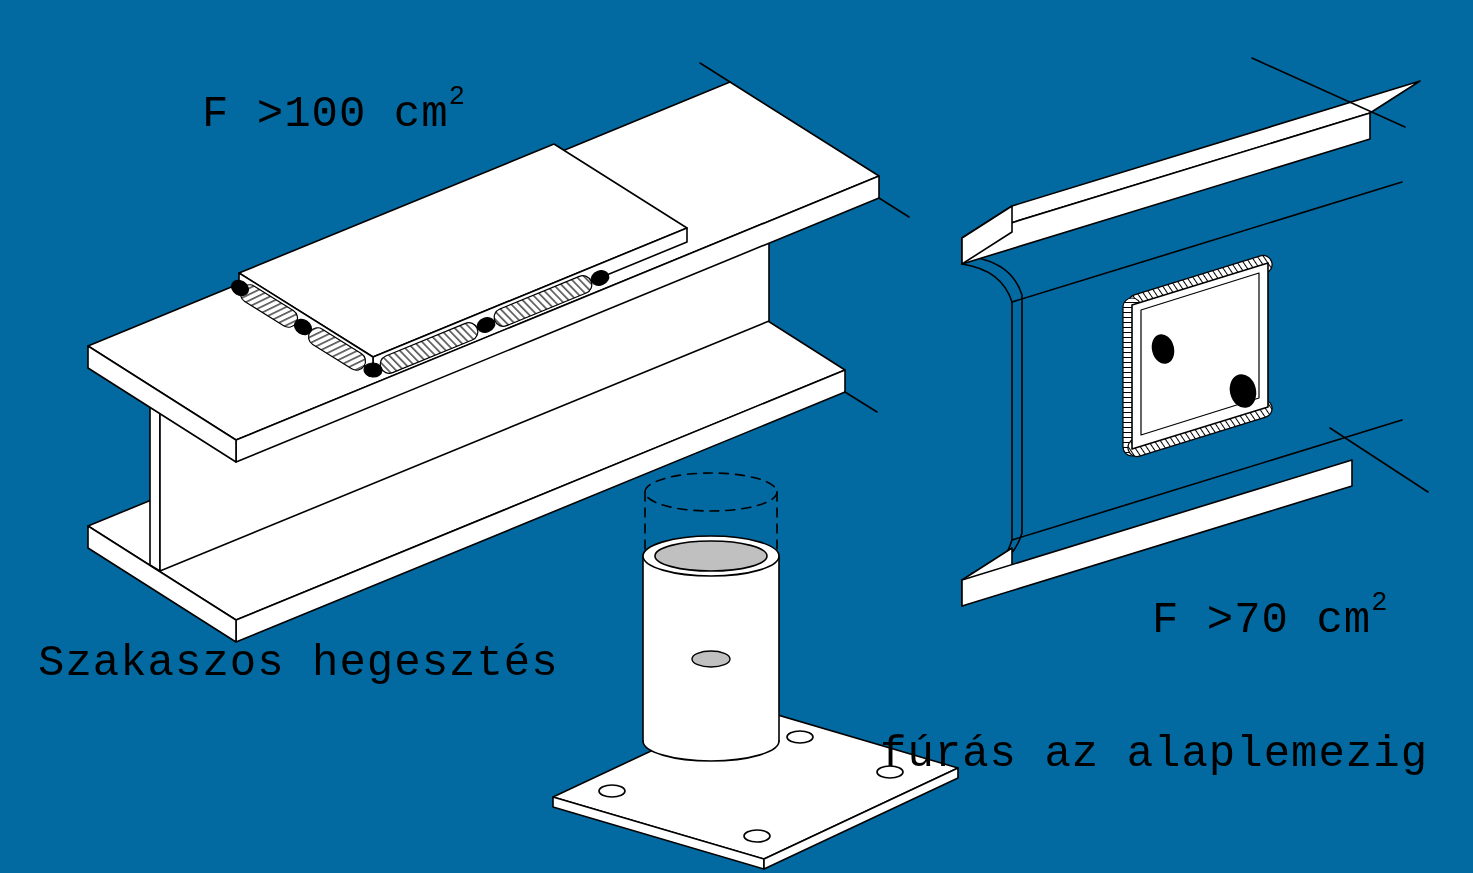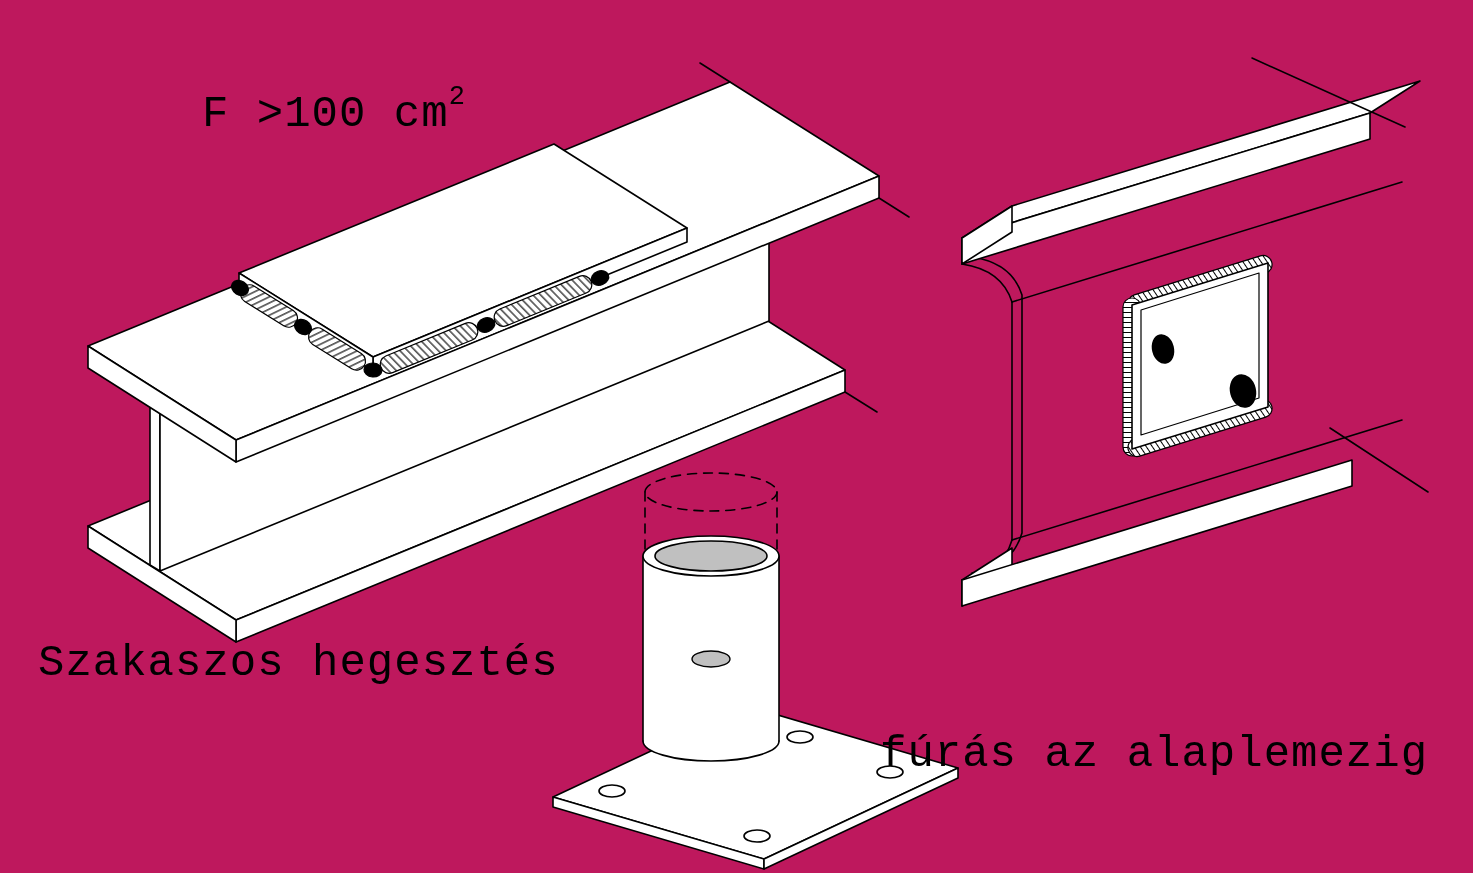--- a/index.html
+++ b/index.html
@@ -1,16 +1,16 @@
 <!DOCTYPE html>
 <html><head>
 <meta charset="utf-8">
 <style>
   html,body{margin:0;padding:0;background:#ffffff;}
-  .canvas{position:relative;width:1473px;height:873px;background:#be185d;overflow:hidden;
+  .canvas{position:relative;width:1473px;height:873px;background:#0369a1;overflow:hidden;
           font-family:"Liberation Mono","DejaVu Sans Mono",monospace;}
   .canvas svg{position:absolute;left:0;top:0;}
   .label{position:absolute;font-size:44px;color:#000;white-space:nowrap;letter-spacing:1px;}
   .label sup{font-size:27px;position:relative;top:-6px;}
   .caption-2line{text-align:center;line-height:1.25;}
 </style>
 </head>
 <body>
 
 <div class="canvas">
@@ -140,18 +140,21 @@
     </g>
   </g>
 </svg>
 
 <div class="label" style="left:202px;top:88px;">
   <span>F &gt;100 cm</span><sup>2</sup>
 </div>
 
 <div class="label" style="left:38px;top:638px;">Szakaszos hegesztés</div>
 
+<div class="label" style="left:1152px;top:594px;">
+  <span>F &gt;70 cm</span><sup>2</sup>
+</div>
 
 <div class="label caption-2line" style="left:880px;top:727px;width:530px;">
   <div>fúrás az alaplemezig</div>
 </div>
 
 </div>
 
 </body></html>

